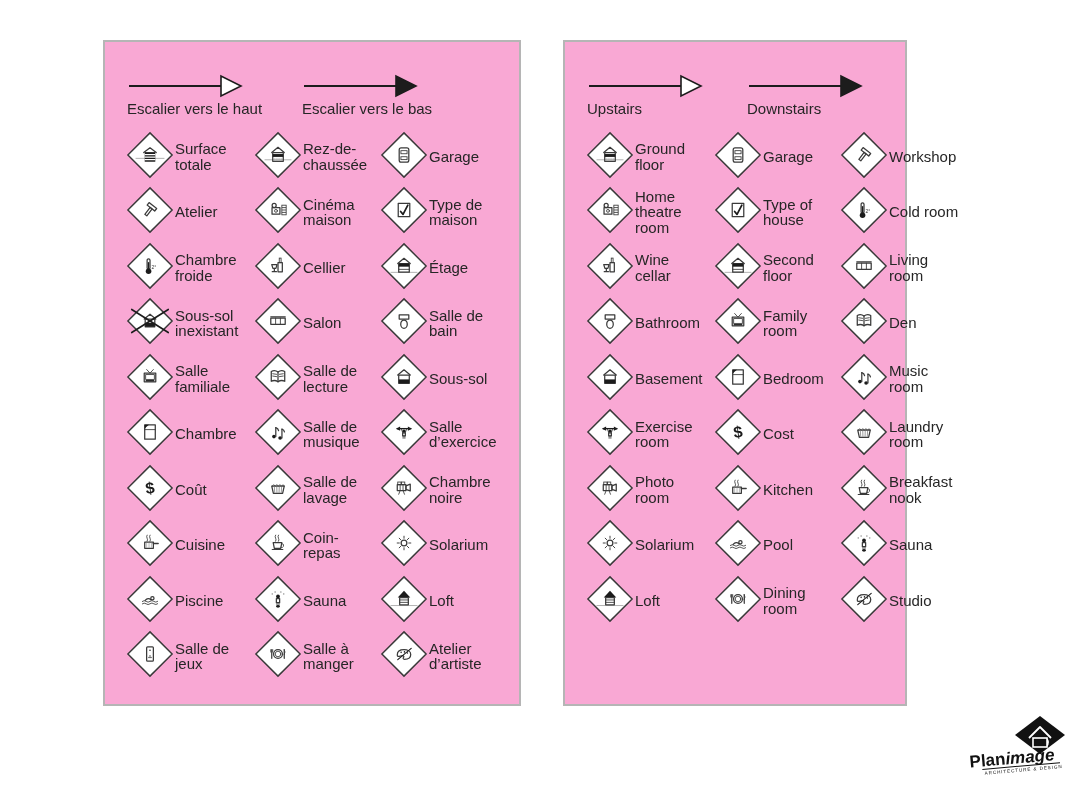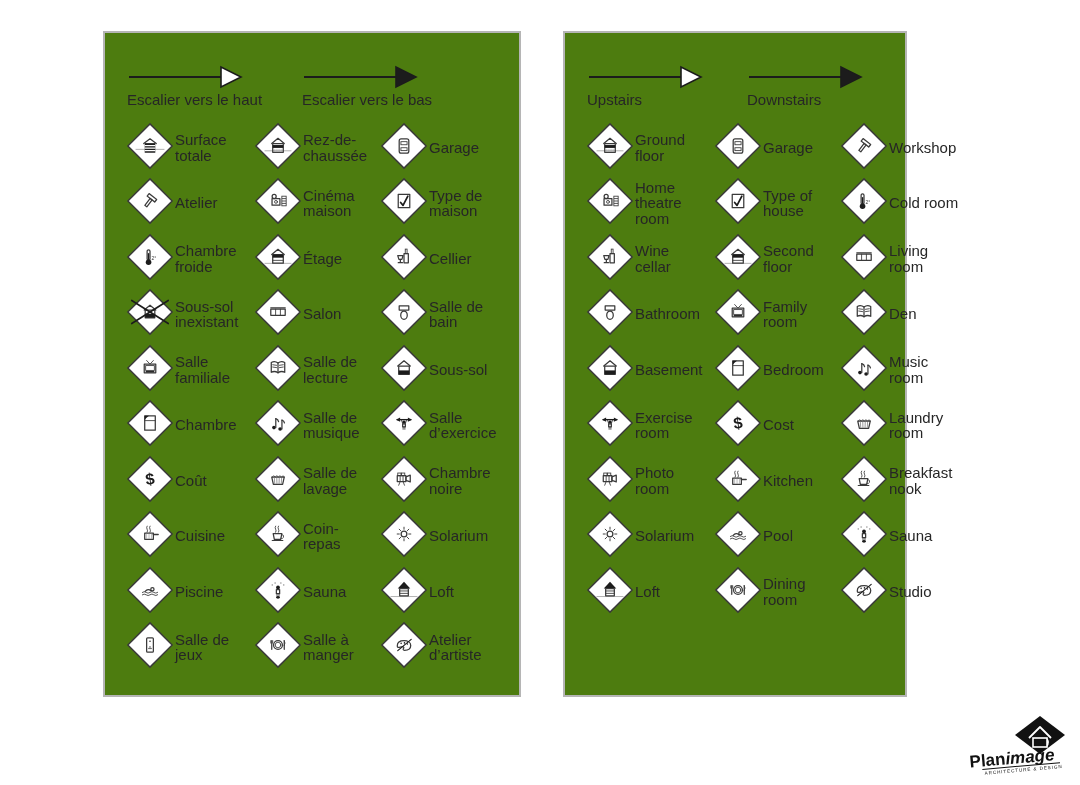--- a/index.html
+++ b/index.html
@@ -9,21 +9,21 @@
     overflow:hidden;
   }
   .panel-title{
     position:absolute;top:1px;font-size:27px;font-weight:bold;color:#111;
     letter-spacing:-0.5px;
     margin-top:48px;
   }
   #title-fr{left:104px;}
   #title-en{left:565px;}
   .panel{
-    position:absolute;top:31px;height:666px;background:#4d7c0f;
+    position:absolute;top:40px;height:666px;background:#f9a8d4;
     border:2px solid #b5b5b5;box-sizing:border-box;
   }
   #panel-fr{left:103px;width:418px;}
   #panel-en{left:563px;width:344px;}
   .arrows{display:flex;gap:40px;padding:32px 0 0 22px;}
   .arrow-block{display:flex;flex-direction:column;}
   .arrow-label{font-size:15px;margin-top:2px;color:#262626;}
   .grid{
     display:grid;grid-template-columns:128px 126px auto;
     grid-auto-rows:55.5px;margin:12px 0 0 20px;align-items:center;
@@ -353,31 +353,31 @@
     <span class="iconwrap"><svg class="cell" width="50" height="50" viewBox="0 0 52 52">
             <polygon points="26,3 49,26 26,49 3,26" fill="#fff" stroke="#3a3a3a" stroke-width="1.5"></polygon>
             <use href="#sym-cold-room" x="14" y="14" width="24" height="24"></use>
           </svg></span>
     <span class="label">Chambre froide</span>
   </div>
 
   <div class="item">
     <span class="iconwrap"><svg class="cell" width="50" height="50" viewBox="0 0 52 52">
             <polygon points="26,3 49,26 26,49 3,26" fill="#fff" stroke="#3a3a3a" stroke-width="1.5"></polygon>
+            <use href="#sym-wine-cellar" x="14" y="14" width="24" height="24"></use>
+          </svg></span>
+    <span class="label">Cellier</span>
+  </div>
+
+  <div class="item">
+    <span class="iconwrap"><svg class="cell" width="50" height="50" viewBox="0 0 52 52">
+            <polygon points="26,3 49,26 26,49 3,26" fill="#fff" stroke="#3a3a3a" stroke-width="1.5"></polygon>
             <use href="#sym-second-floor" x="14" y="14" width="24" height="24"></use>
           </svg></span>
     <span class="label">Étage</span>
-  </div>
-
-  <div class="item">
-    <span class="iconwrap"><svg class="cell" width="50" height="50" viewBox="0 0 52 52">
-            <polygon points="26,3 49,26 26,49 3,26" fill="#fff" stroke="#3a3a3a" stroke-width="1.5"></polygon>
-            <use href="#sym-wine-cellar" x="14" y="14" width="24" height="24"></use>
-          </svg></span>
-    <span class="label">Cellier</span>
   </div>
 
   <div class="item">
     <span class="iconwrap"><svg class="cell" width="50" height="50" viewBox="0 0 52 52">
             <polygon points="26,3 49,26 26,49 3,26" fill="#fff" stroke="#3a3a3a" stroke-width="1.5"></polygon>
             <use href="#sym-no-basement" x="14" y="14" width="24" height="24"></use>
           </svg></span>
     <span class="label">Sous-sol inexistant</span>
   </div>
 

